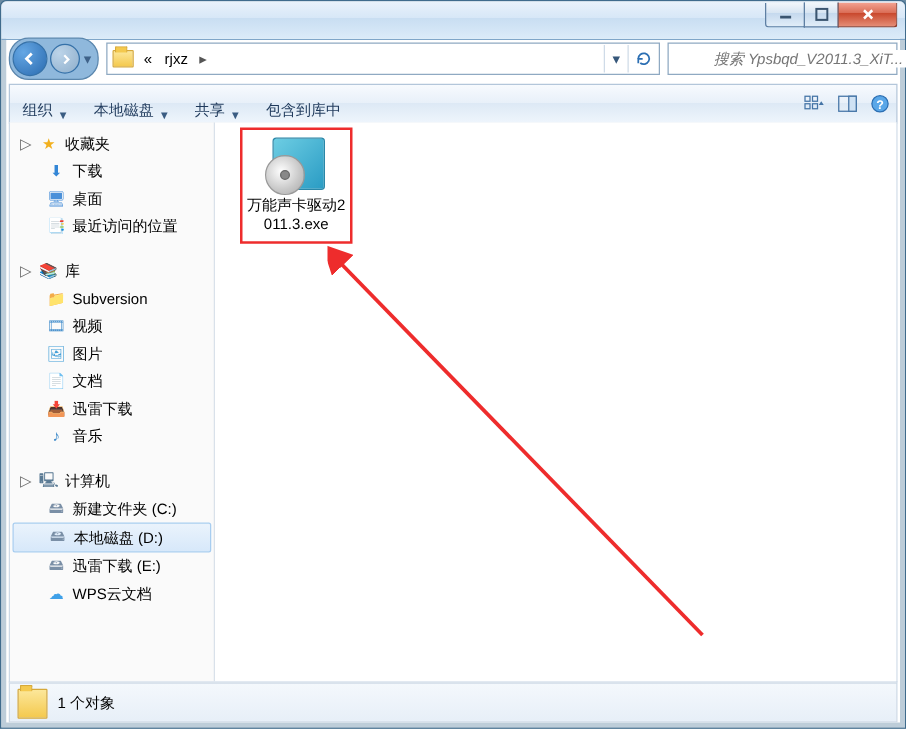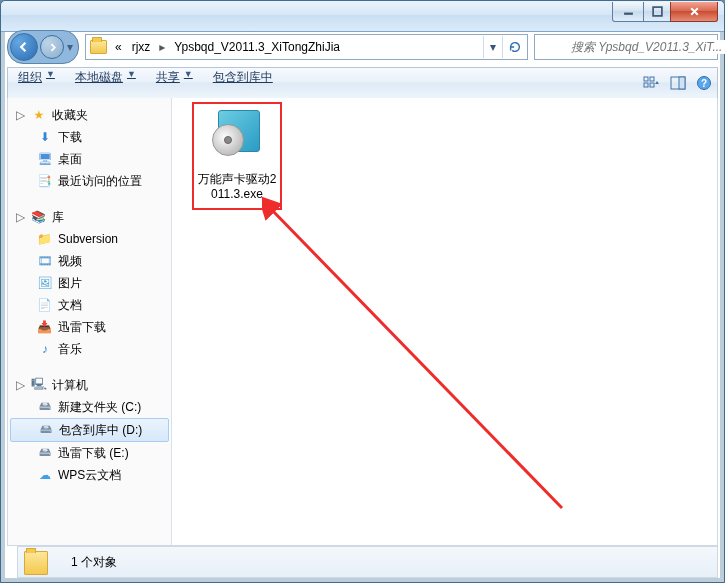--- a/index.html
+++ b/index.html
@@ -21,42 +21,42 @@
   .path-icon{width:20px;height:20px;margin:0 2px;display:flex;align-items:center;justify-content:center;}
   .path-seg{padding:0 4px;height:22px;display:flex;align-items:center;border:1px solid transparent;}
   .path-sep{width:14px;color:#555;display:flex;align-items:center;justify-content:center;}
   .path-end{flex:1;}
   .path-drop{width:18px;height:22px;border-left:1px solid #cfdbe8;display:flex;align-items:center;justify-content:center;color:#36577a;}
   .path-refresh{width:24px;height:22px;border-left:1px solid #cfdbe8;display:flex;align-items:center;justify-content:center;color:#2c6fb3;}
   .search-box{width:182px;height:24px;border:1px solid #8fa9c2;background:#fff;display:flex;align-items:center;}
   .search-box input{border:none;outline:none;flex:1;padding:0 4px;font-style:italic;color:#be185d;font-family:inherit;font-size:12px;margin-left:32px;}
   .search-btn{width:24px;height:22px;display:flex;align-items:center;justify-content:center;color:#2c6fb3;}
   .toolbar{position:absolute;top:66px;left:6px;right:6px;height:30px;background:linear-gradient(#f7fafe,#e8f0f9 48%,#dde9f5 49%,#eef5fc);border:1px solid #b3c6da;display:flex;align-items:center;}
-  .tb-item{padding:16px 10px;height:28px;display:flex;align-items:flex-start;gap:4px;color:#1e395b;text-decoration:underline;}
+  .tb-item{padding:16px 10px;height:28px;display:flex;align-items:flex-end;gap:4px;color:#1e395b;}
   .tb-item .caret{color:#3a5c82;font-size:9px;}
   .tb-spacer{flex:1;}
   .tb-icon{width:26px;height:26px;display:flex;align-items:center;justify-content:center;color:#2a6bb0;}
   .client{position:absolute;top:97px;left:6px;right:6px;bottom:36px;display:flex;border:1px solid #cdd9e6;border-top:none;background:#fff;}
   .sidebar{width:163px;border-right:1px solid #d9e1ea;overflow:hidden;background:#fafafa;}
   .tree{padding:6px 0;}
   .tree-group{margin-bottom:14px;}
   .tree-row{display:flex;align-items:center;height:22px;padding-left:8px;gap:4px;}
   .tree-row.child{padding-left:28px;}
   .tree-row.selected{background:linear-gradient(#eaf3fc,#d7e8fa);border:1px solid #a7cdf0;border-radius:2px;margin:0 2px;padding-left:26px;}
   .tree-caret{width:10px;color:#6a6a6a;}
   .tree-icon{width:18px;height:18px;display:flex;align-items:center;justify-content:center;}
   .content{flex:1;position:relative;background:#fff;}
   .file-item{position:absolute;left:20px;top:4px;width:82px;border:2px solid #ee2c2c;padding:4px 2px 6px;display:flex;flex-direction:column;align-items:center;}
   .file-icon{width:54px;height:48px;position:relative;}
   .file-icon .box{position:absolute;left:8px;top:2px;width:40px;height:40px;background:linear-gradient(135deg,#6dcde3,#2a9cc4);border:1px solid #2a87a8;border-radius:3px;}
   .file-icon .disc{position:absolute;left:2px;top:16px;width:30px;height:30px;border-radius:50%;background:radial-gradient(circle at 40% 40%,#fefefe,#c7c7c7 60%,#a7a7a7);border:1px solid #999;}
   .file-icon .disc::after{content:"";position:absolute;left:11px;top:11px;width:6px;height:6px;border-radius:50%;background:#888;border:1px solid #666;}
-  .file-label{text-align:center;font-size:12px;line-height:15px;margin-top:16px;word-break:break-all;}
+  .file-label{text-align:center;font-size:12px;line-height:15px;margin-top:1px;word-break:break-all;}
   .arrow-svg{position:absolute;left:90px;top:70px;pointer-events:none;}
-  .statusbar{position:absolute;left:6px;right:6px;bottom:4px;height:30px;background:linear-gradient(#f4f8fc,#e7eff8);border:1px solid #cdd9e6;display:flex;align-items:center;padding:0 6px;gap:25px;margin-left:10px;}
+  .statusbar{position:absolute;left:6px;right:6px;bottom:4px;height:30px;background:linear-gradient(#f4f8fc,#e7eff8);border:1px solid #cdd9e6;display:flex;align-items:center;padding:0 6px;gap:10px;}
   .status-icon{width:22px;height:22px;}
   .folder-icon{width:100%;height:100%;background:linear-gradient(#fce79a,#f4c94e);border:1px solid #d6a93a;border-radius:1px;position:relative;}
   .folder-icon::before{content:"";position:absolute;top:-4px;left:1px;width:8px;height:4px;background:#f4c94e;border:1px solid #d6a93a;border-bottom:none;border-radius:1px 1px 0 0;}
   .ico-star{color:#f2b01e;}
   .ico-dl{color:#3386d6;}
   .ico-desk{color:#4a90d9;}
   .ico-recent{color:#3f7a5f;}
   .ico-lib{color:#5a97d1;}
   .ico-sub{color:#3a88c9;}
   .ico-vid{color:#3a88c9;}
@@ -107,21 +107,20 @@
         </div>
       <div class="nav-drop">▾</div>
     </div>
     <div class="path-box">
       <div class="path-icon">
           <div class="folder-icon" style="width:15px;height:12px;"></div>
         </div>
       <div class="path-seg">«</div>
       <div class="path-seg">rjxz</div>
       <div class="path-sep">▸</div>
-      <div class="path-seg">Ypsbqd_V2011.3_XiTongZhiJia</div>
       <div class="path-end"></div>
       <div class="path-drop">▾</div>
       <div class="path-refresh">
           <svg width="14" height="14" viewBox="0 0 16 16">
             <path d="M3 8a5 5 0 1 1 1.8 3.85" fill="none" stroke="#2c6fb3" stroke-width="1.6"></path>
             <path d="M3 12 L3 8 L7 8" fill="none" stroke="#2c6fb3" stroke-width="1.6"></path>
           </svg>
         </div>
     </div>
     <div class="search-box">
@@ -236,21 +235,21 @@
             <span class="tree-caret">▷</span>
             <span class="tree-icon ico-pc">🖳</span>
             <span>计算机</span>
           </div>
           <div class="tree-row child">
               <span class="tree-icon ico-hdd">🖴</span>
               <span>新建文件夹 (C:)</span>
             </div>
           <div class="tree-row child selected">
               <span class="tree-icon ico-hdd">🖴</span>
-              <span>包含到库中 (D:)</span>
+              <span>本地磁盘 (D:)</span>
             </div>
           <div class="tree-row child">
               <span class="tree-icon ico-hdd">🖴</span>
               <span>迅雷下载 (E:)</span>
             </div>
           <div class="tree-row child">
               <span class="tree-icon ico-wps">☁</span>
               <span>WPS云文档</span>
             </div>
         </div>

